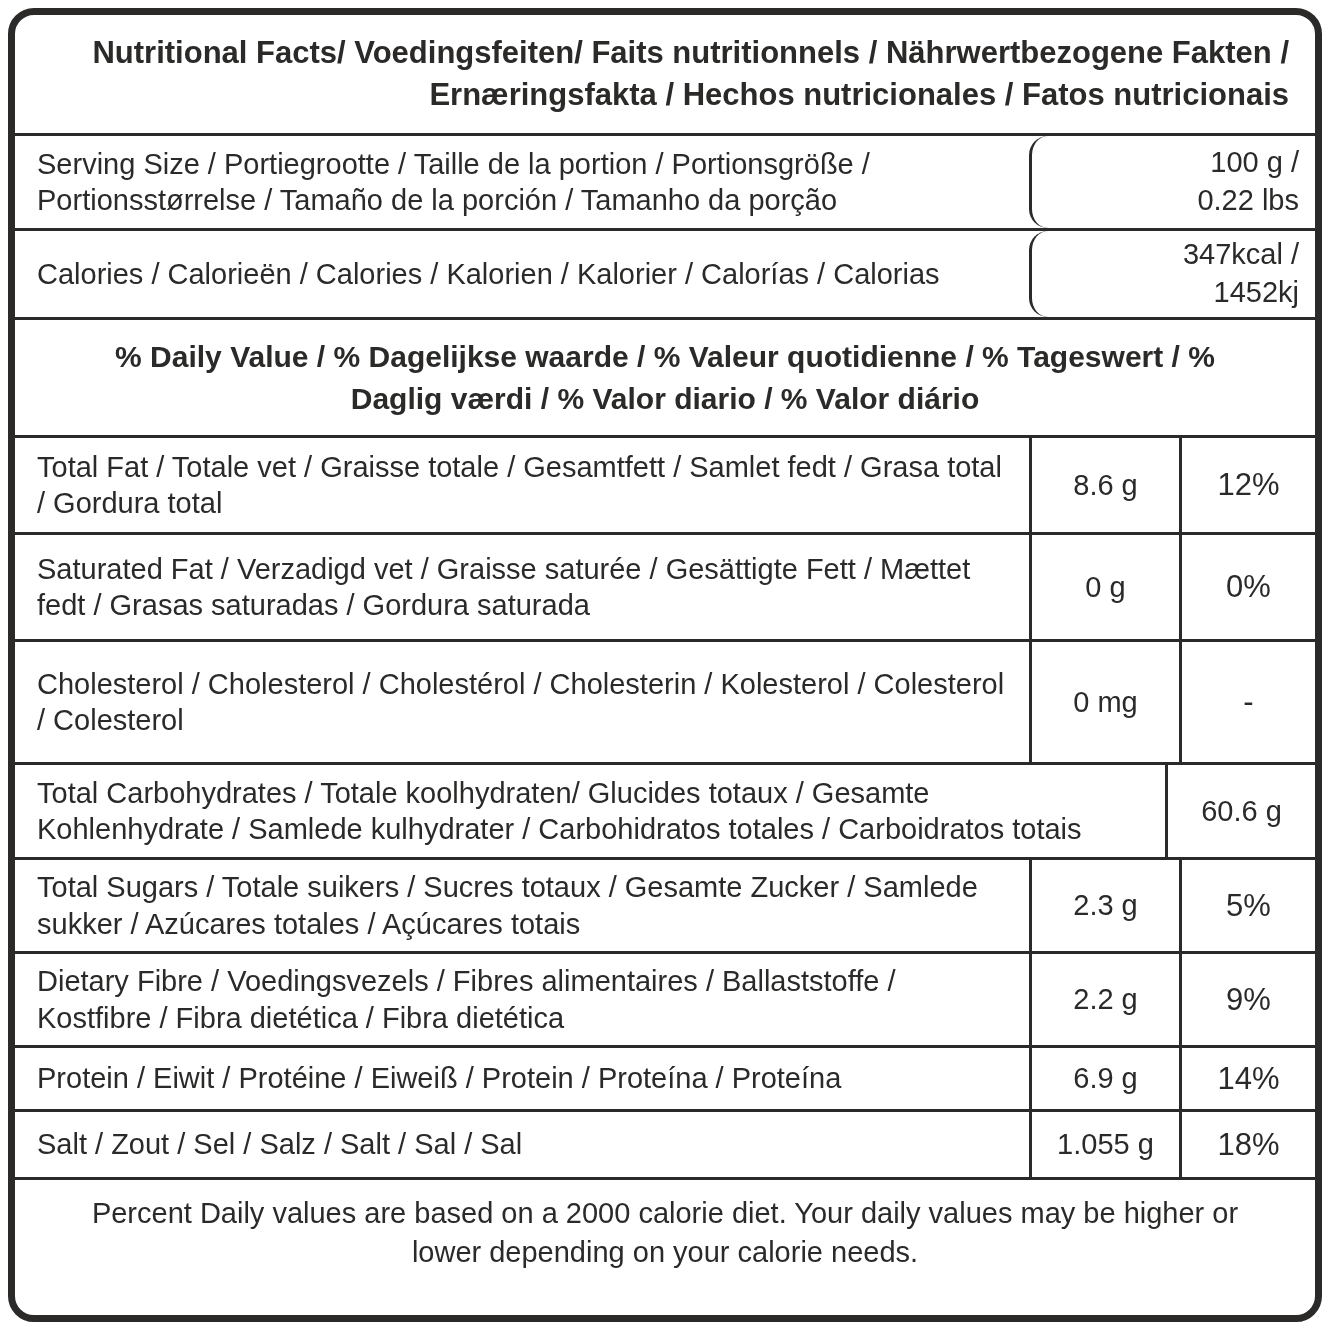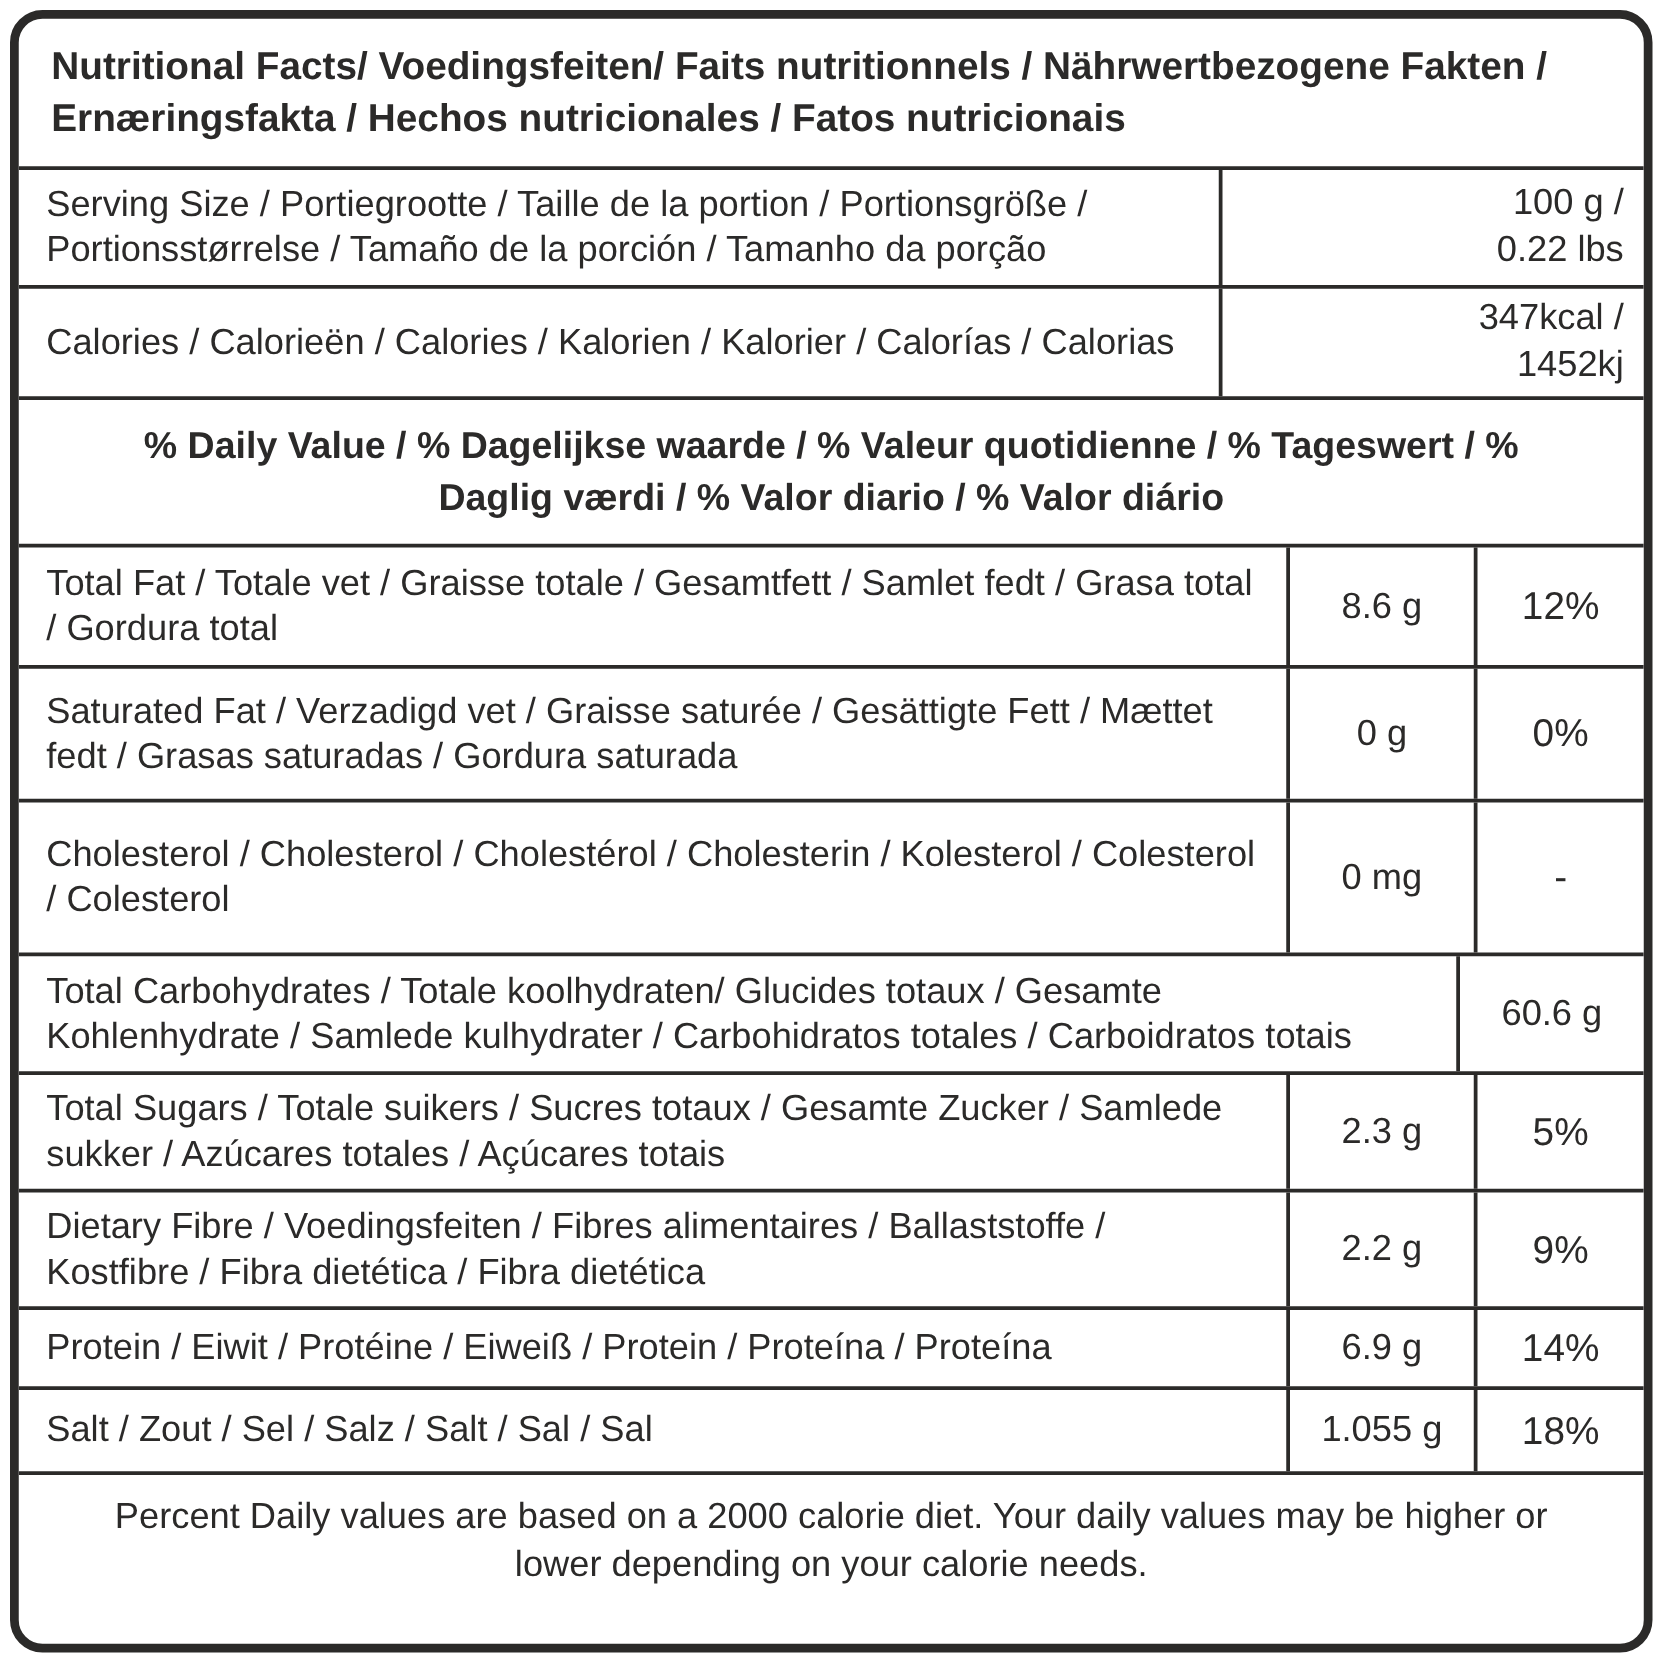--- a/index.html
+++ b/index.html
@@ -23,21 +23,21 @@
   .row {
     display: flex;
     align-items: stretch;
     flex: 0 0 auto;
   }
   .row + .row { border-top: 3px solid #2b2a29; }
 
   .title-row { height: 118px; }
   .title-text {
     flex: 1; display: flex; align-items: center; justify-content: center;
-    text-align: left;
+    text-align: right;
     font-size: 31px; font-weight: bold; line-height: 1.35;
     padding: 0 26px;
   }
 
   .h-serving { height: 95px; }
   .h-calories { height: 89px; }
   .h-dv { height: 118px; }
   .h-fat { height: 97px; }
   .h-satfat { height: 107px; }
   .h-chol { height: 123px; }
@@ -48,27 +48,28 @@
   .h-salt { height: 68px; }
   .footer-row { flex: 1 1 auto; }
 
   .label-cell {
     flex: 1;
     display: flex; align-items: center;
     font-size: 29px; line-height: 1.25;
     padding: 6px 24px 6px 22px;
   }
   .value-cell {
-    width: 340px;
+    width: 286px;
     border-left: 3px solid #2b2a29;
     display: flex; align-items: center; justify-content: flex-end;
     text-align: right;
     font-size: 29px; line-height: 1.3;
     padding: 4px 16px 4px 8px;
     white-space: pre-line;
+    border-radius: 19px;
   }
   .amount-cell {
     width: 150px;
     border-left: 3px solid #2b2a29;
     display: flex; align-items: center; justify-content: center;
     text-align: center;
     font-size: 29px;
     padding: 4px;
   }
   .dv-cell {
@@ -142,21 +143,21 @@
     <div class="amount-cell">60.6 g</div>
   </div>
 
   <div class="row h-sugars">
     <div class="label-cell">Total Sugars / Totale suikers / Sucres totaux / Gesamte Zucker / Samlede sukker / Azúcares totales / Açúcares totais</div>
     <div class="amount-cell">2.3 g</div>
     <div class="dv-cell">5%</div>
   </div>
 
   <div class="row h-fibre">
-    <div class="label-cell">Dietary Fibre / Voedingsfeiten / Fibres alimentaires / Ballaststoffe / Kostfibre / Fibra dietética / Fibra dietética</div>
+    <div class="label-cell">Dietary Fibre / Voedingsvezels / Fibres alimentaires / Ballaststoffe / Kostfibre / Fibra dietética / Fibra dietética</div>
     <div class="amount-cell">2.2 g</div>
     <div class="dv-cell">9%</div>
   </div>
 
   <div class="row h-protein">
     <div class="label-cell">Protein / Eiwit / Protéine / Eiweiß / Protein / Proteína / Proteína</div>
     <div class="amount-cell">6.9 g</div>
     <div class="dv-cell">14%</div>
   </div>
 

